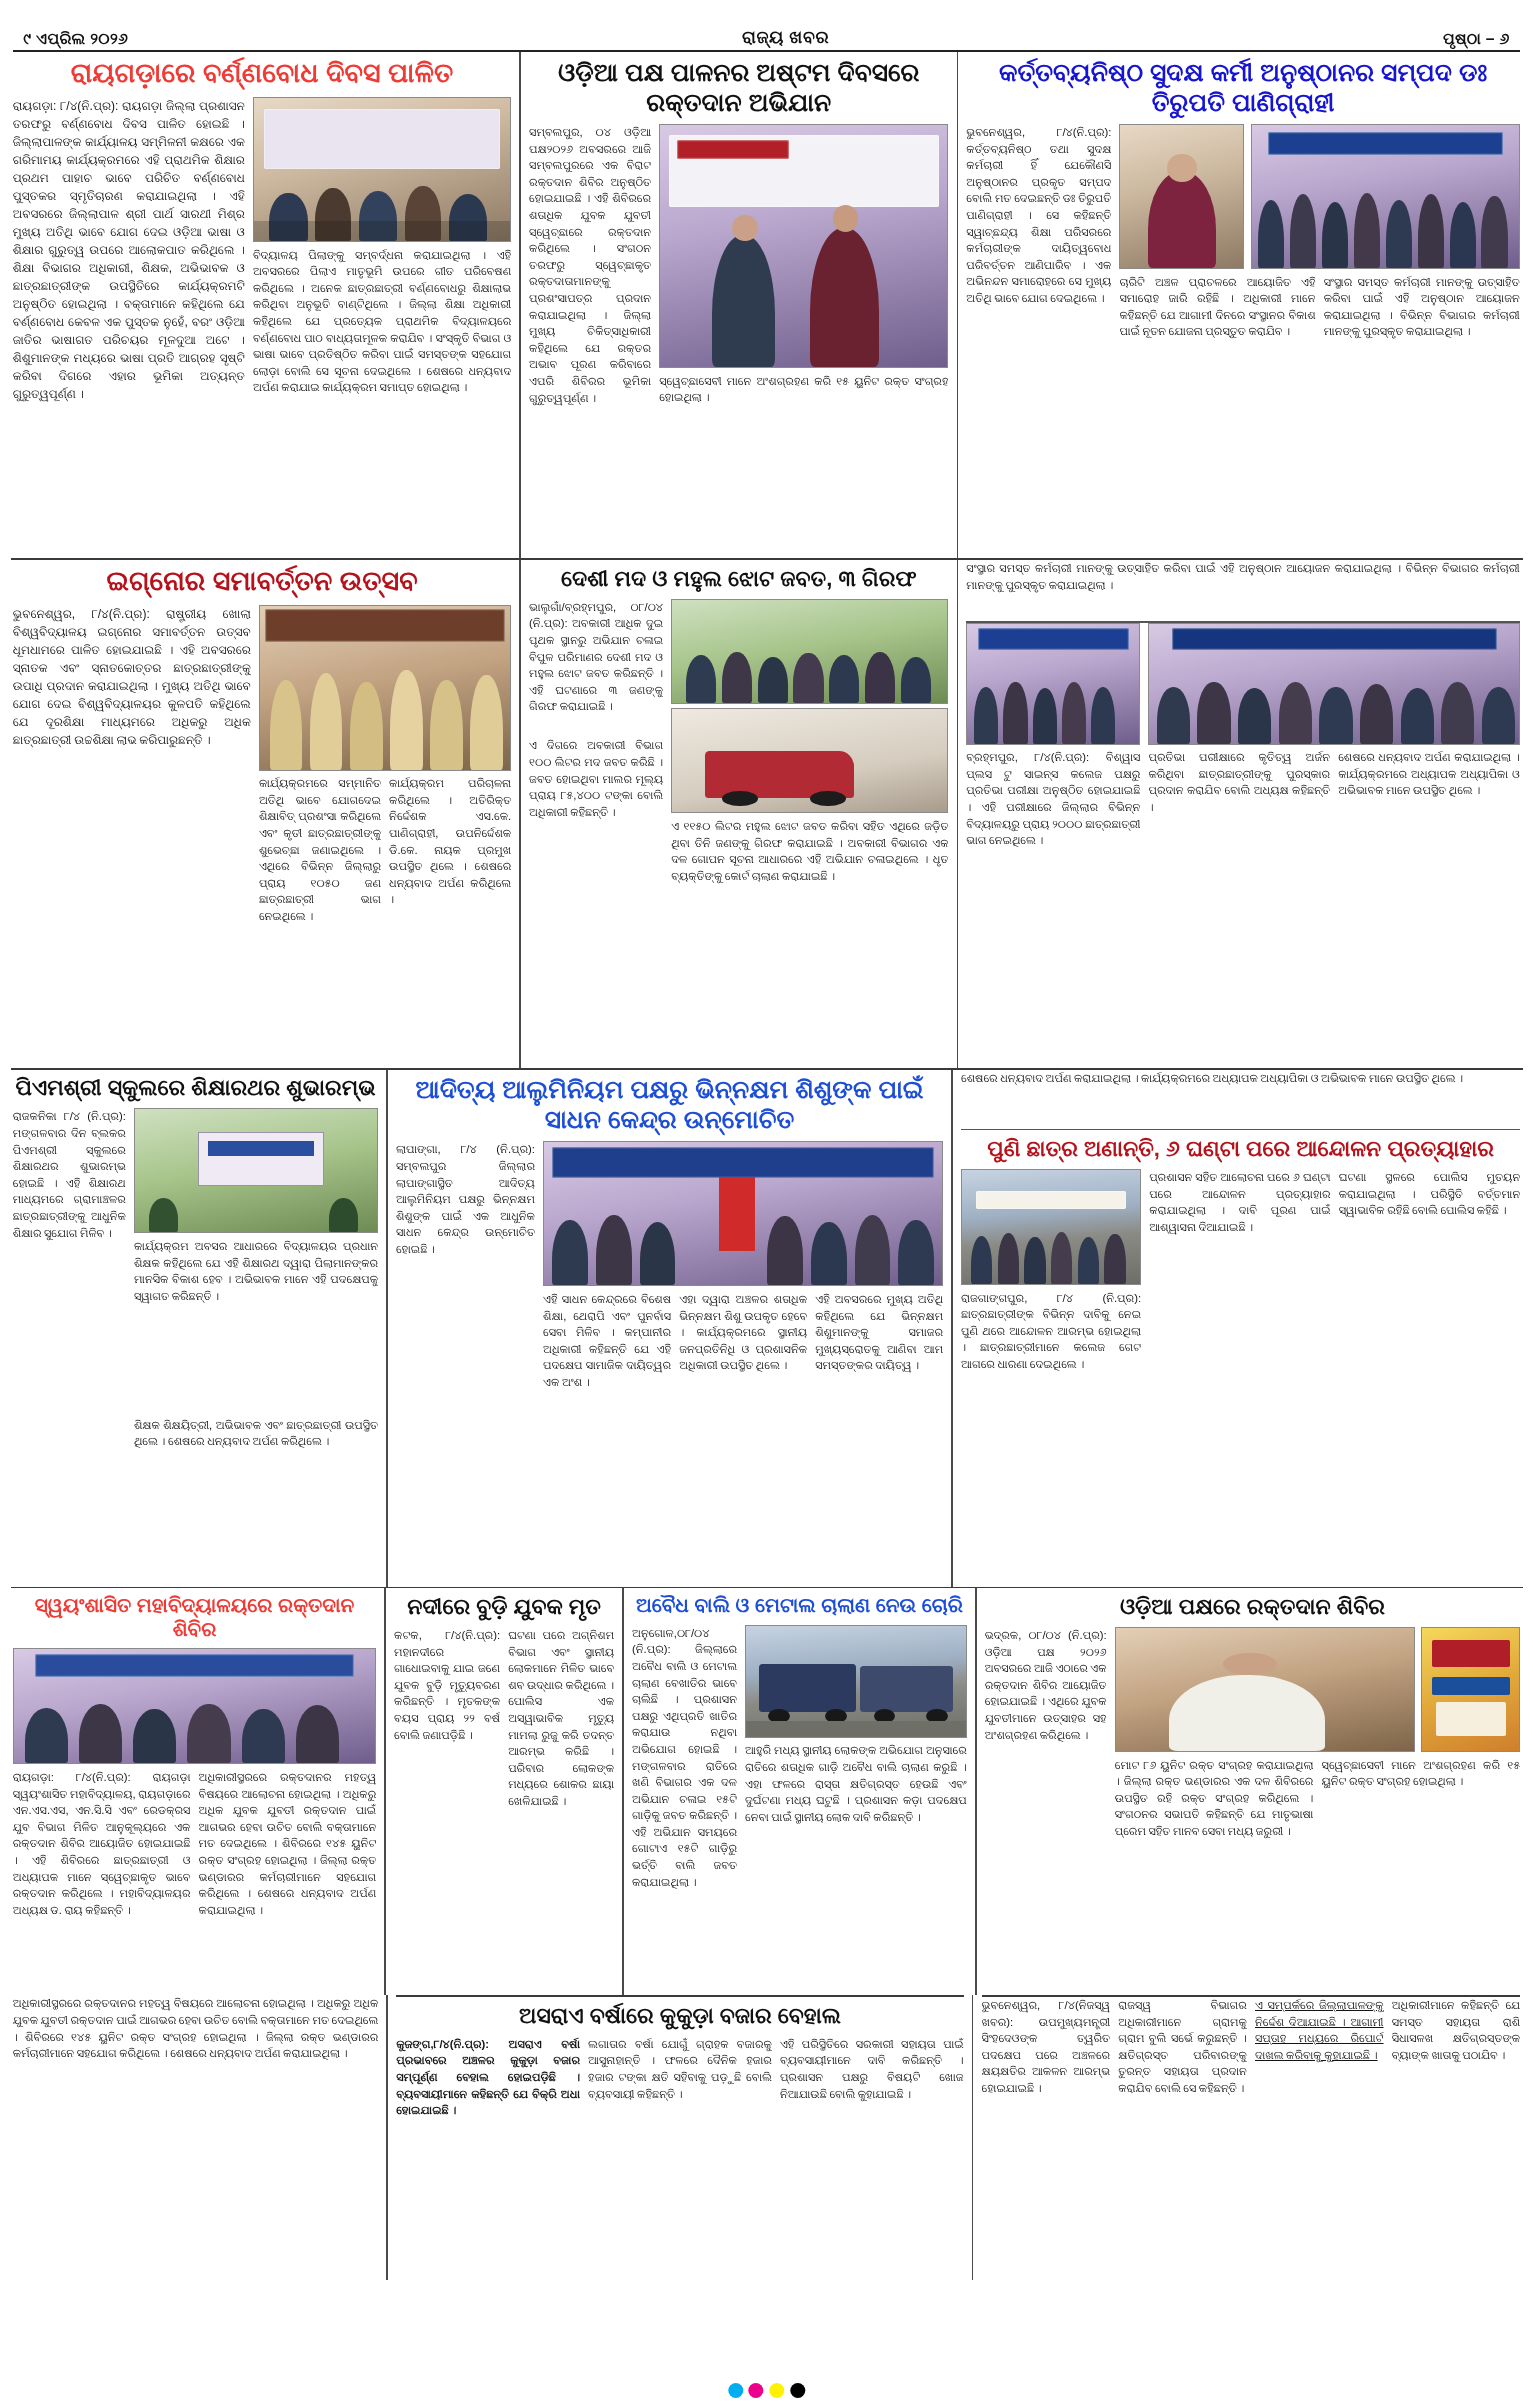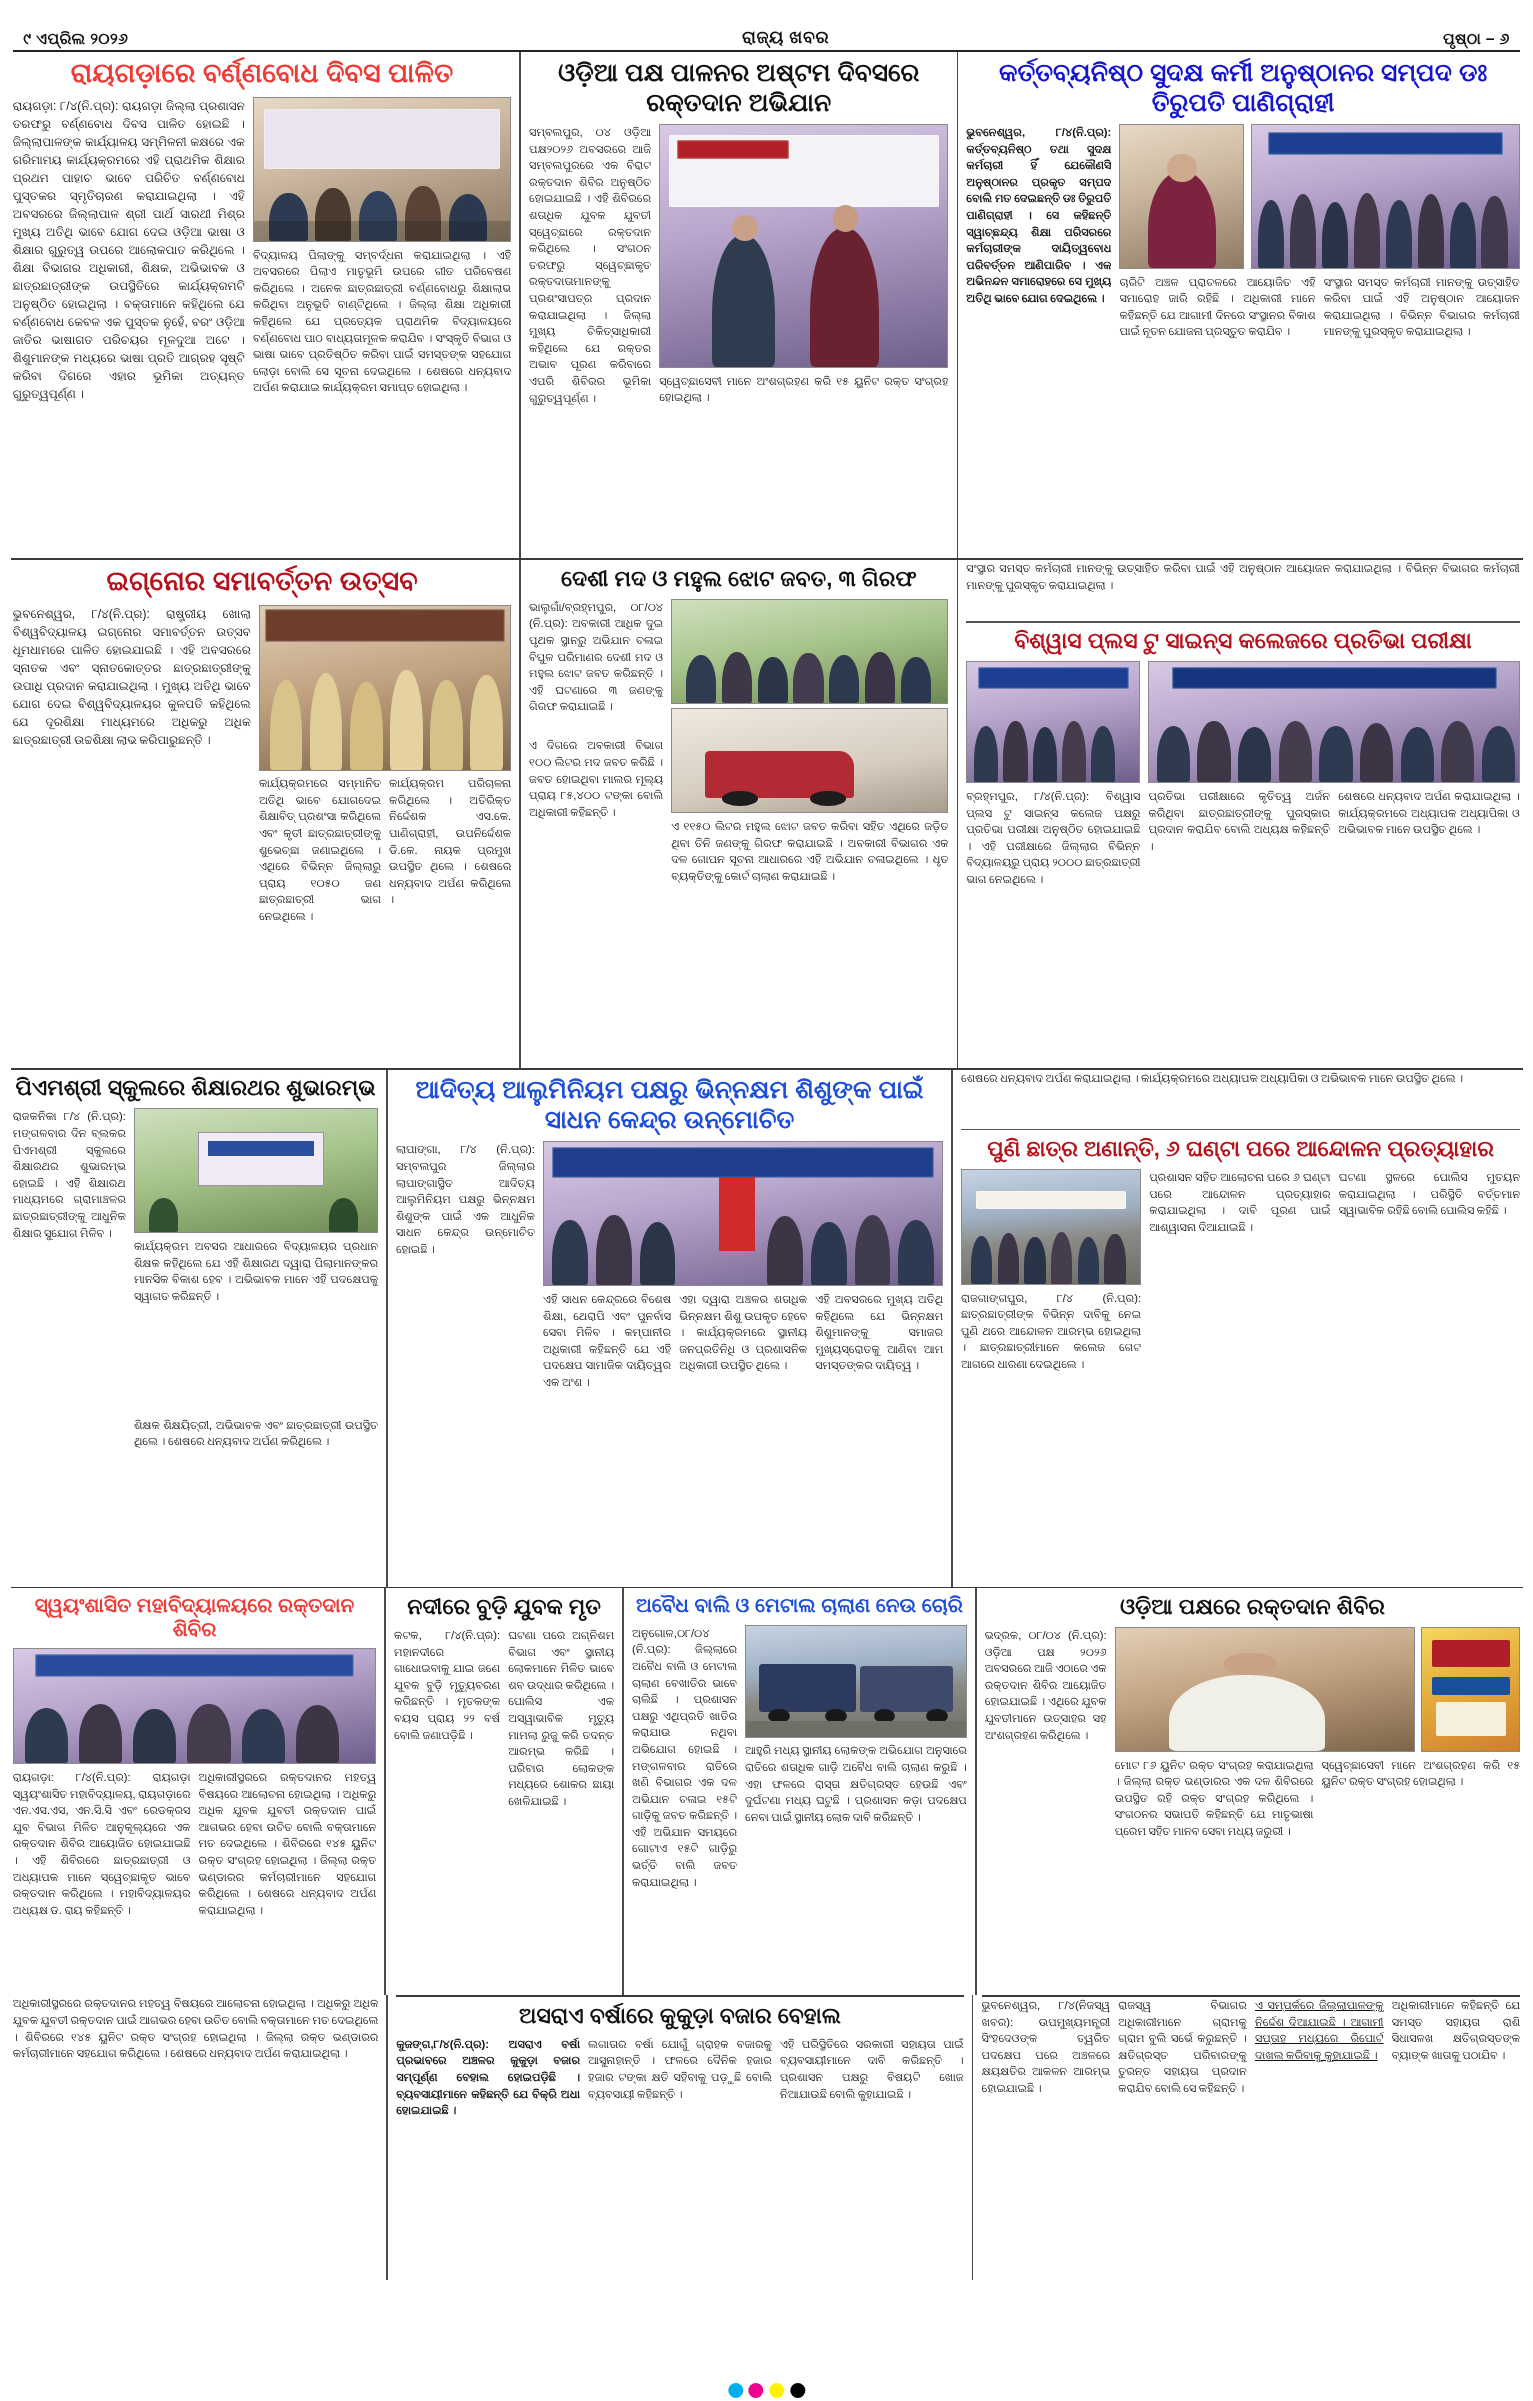--- a/index.html
+++ b/index.html
@@ -190,21 +190,21 @@
           <div class="bodytext dense" style="height:125px;">ସ୍ୱେଚ୍ଛାସେବୀ ମାନେ ଅଂଶଗ୍ରହଣ କରି ୧୫ ୟୁନିଟ ରକ୍ତ ସଂଗ୍ରହ ହୋଇଥିଲା ।</div>
         </div>
       </div>
     </div>
 
     <div class="vrule"></div>
 
     <div class="story" style="width:558px;">
       <div class="hl hl-blue hl-lg">କର୍ତ୍ତବ୍ୟନିଷ୍ଠ ସୁଦକ୍ଷ କର୍ମୀ ଅନୁଷ୍ଠାନର ସମ୍ପଦ ଡଃ ତିରୁପତି ପାଣିଗ୍ରାହୀ</div>
       <div class="cols" style="height:401px;">
-        <div class="col" style="flex:0 0 145px;font-weight:bold;">
+        <div class="col" style="flex:0 0 145px;">
           <div class="bodytext dense" style="height:395px;">ଭୁବନେଶ୍ୱର, ୮/୪(ନି.ପ୍ର): କର୍ତ୍ତବ୍ୟନିଷ୍ଠ ତଥା ସୁଦକ୍ଷ କର୍ମଚାରୀ ହିଁ ଯେକୌଣସି ଅନୁଷ୍ଠାନର ପ୍ରକୃତ ସମ୍ପଦ ବୋଲି ମତ ଦେଇଛନ୍ତି ଡଃ ତିରୁପତି ପାଣିଗ୍ରାହୀ । ସେ କହିଛନ୍ତି ସ୍ୱାଚ୍ଛନ୍ଦ୍ୟ ଶିକ୍ଷା ପରିସରରେ କର୍ମଚାରୀଙ୍କ ଦାୟିତ୍ୱବୋଧ ପରିବର୍ତ୍ତନ ଆଣିପାରିବ । ଏକ ଅଭିନନ୍ଦନ ସମାରୋହରେ ସେ ମୁଖ୍ୟ ଅତିଥି ଭାବେ ଯୋଗ ଦେଇଥିଲେ ।</div>
         </div>
         <div class="col" style="flex:1 1 auto;">
           <div class="cols" style="gap:7px;">
             <div class="photo ph-indoor" style="flex:0 0 125px;height:145px;">
               <div class="ph-sky"></div>
               <div class="crowd" style="height:74%;">
                 <i style="left:22%;width:56%;height:92%;background:#7d2340;"></i>
               </div>
               <div class="head" style="left:38%;bottom:60%;width:24%;height:20%;background:#cfa98d;"></div>
@@ -309,21 +309,20 @@
           <div class="bodytext dense" style="height:209px;">ଏ ୧୧୫୦ ଲିଟର ମହୁଲ ଝୋଟ ଜବତ କରିବା ସହିତ ଏଥିରେ ଜଡ଼ିତ ଥିବା ତିନି ଜଣଙ୍କୁ ଗିରଫ କରାଯାଇଛି । ଅବକାରୀ ବିଭାଗର ଏକ ଦଳ ଗୋପନ ସୂଚନା ଆଧାରରେ ଏହି ଅଭିଯାନ ଚଳାଇଥିଲେ । ଧୃତ ବ୍ୟକ୍ତିଙ୍କୁ କୋର୍ଟ ଚାଲାଣ କରାଯାଇଛି ।</div>
         </div>
       </div>
     </div>
 
     <div class="vrule"></div>
 
     <div class="story" style="width:558px;">
       <div class="bodytext dense" style="height:58px;">ସଂସ୍ଥାର ସମସ୍ତ କର୍ମଚାରୀ ମାନଙ୍କୁ ଉତ୍ସାହିତ କରିବା ପାଇଁ ଏହି ଅନୁଷ୍ଠାନ ଆୟୋଜନ କରାଯାଇଥିଲା । ବିଭିନ୍ନ ବିଭାଗର କର୍ମଚାରୀ ମାନଙ୍କୁ ପୁରସ୍କୃତ କରାଯାଇଥିଲା ।</div>
       <div class="rule-thin" style="margin:3.5px 0 0 0;"></div>
-      <div class="hl hl-dred hl-md">ବିଶ୍ୱାସ ପ୍ଲସ ଟୁ ସାଇନ୍ସ କଲେଜରେ ପ୍ରତିଭା ପରୀକ୍ଷା</div>
       <div class="cols" style="height:372px;">
         <div class="col" style="flex:0 0 174px;">
           <div class="photo ph-hall" style="height:122px;">
             <div class="ph-sky"></div>
             <div class="banner-strip" style="top:4%;height:18%;background:#1c3f93;"></div>
             <div class="crowd" style="height:64%;">
               <i style="left:4%;width:14%;height:74%;background:#2e3a50;"></i>
               <i style="left:21%;width:14%;height:80%;background:#3c3546;"></i>
               <i style="left:38%;width:14%;height:72%;background:#2a3448;"></i>
               <i style="left:55%;width:14%;height:80%;background:#453b4d;"></i>

